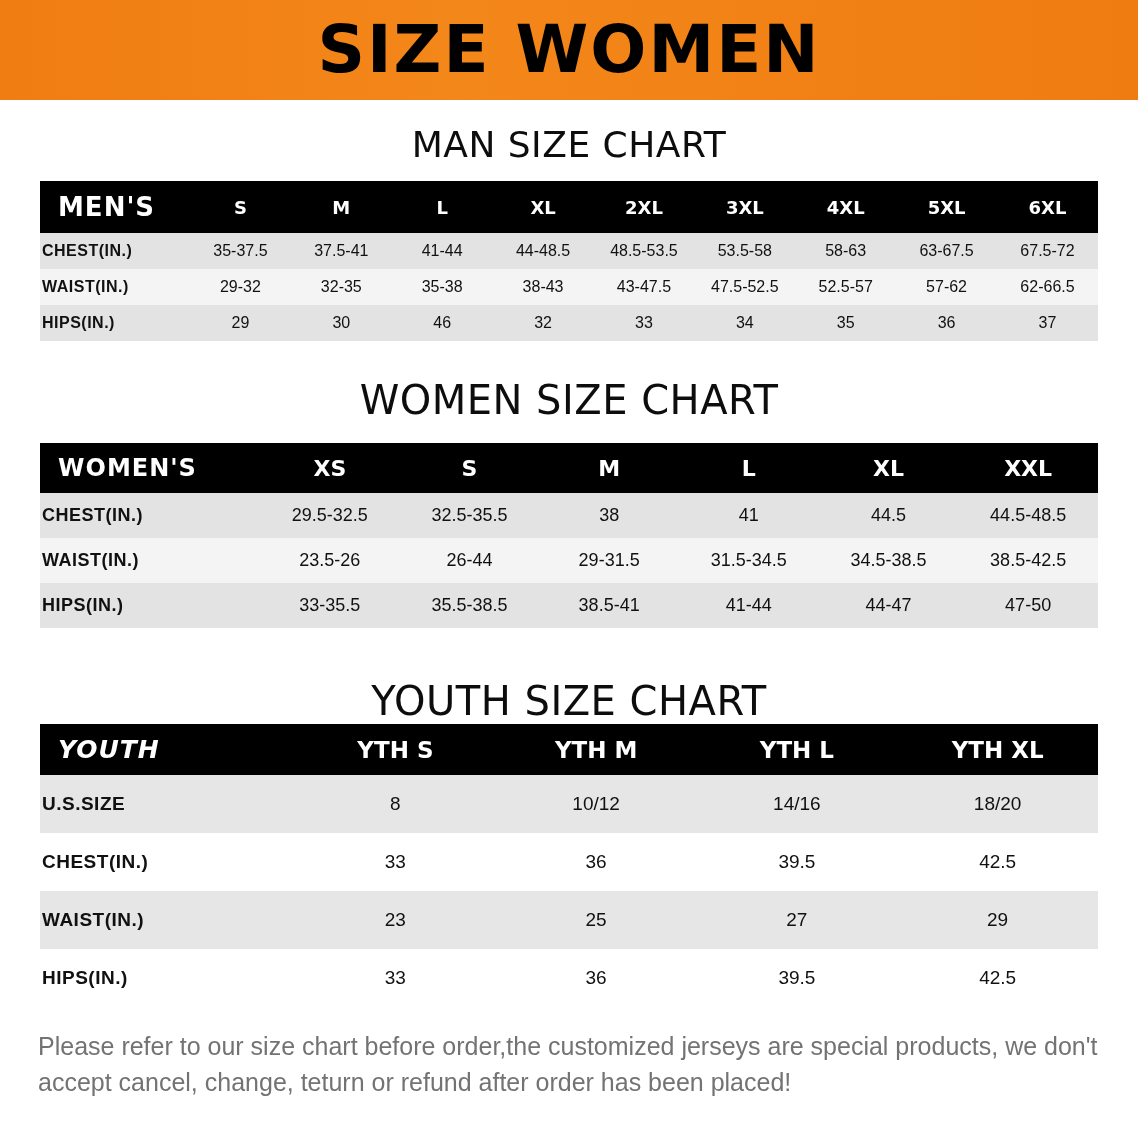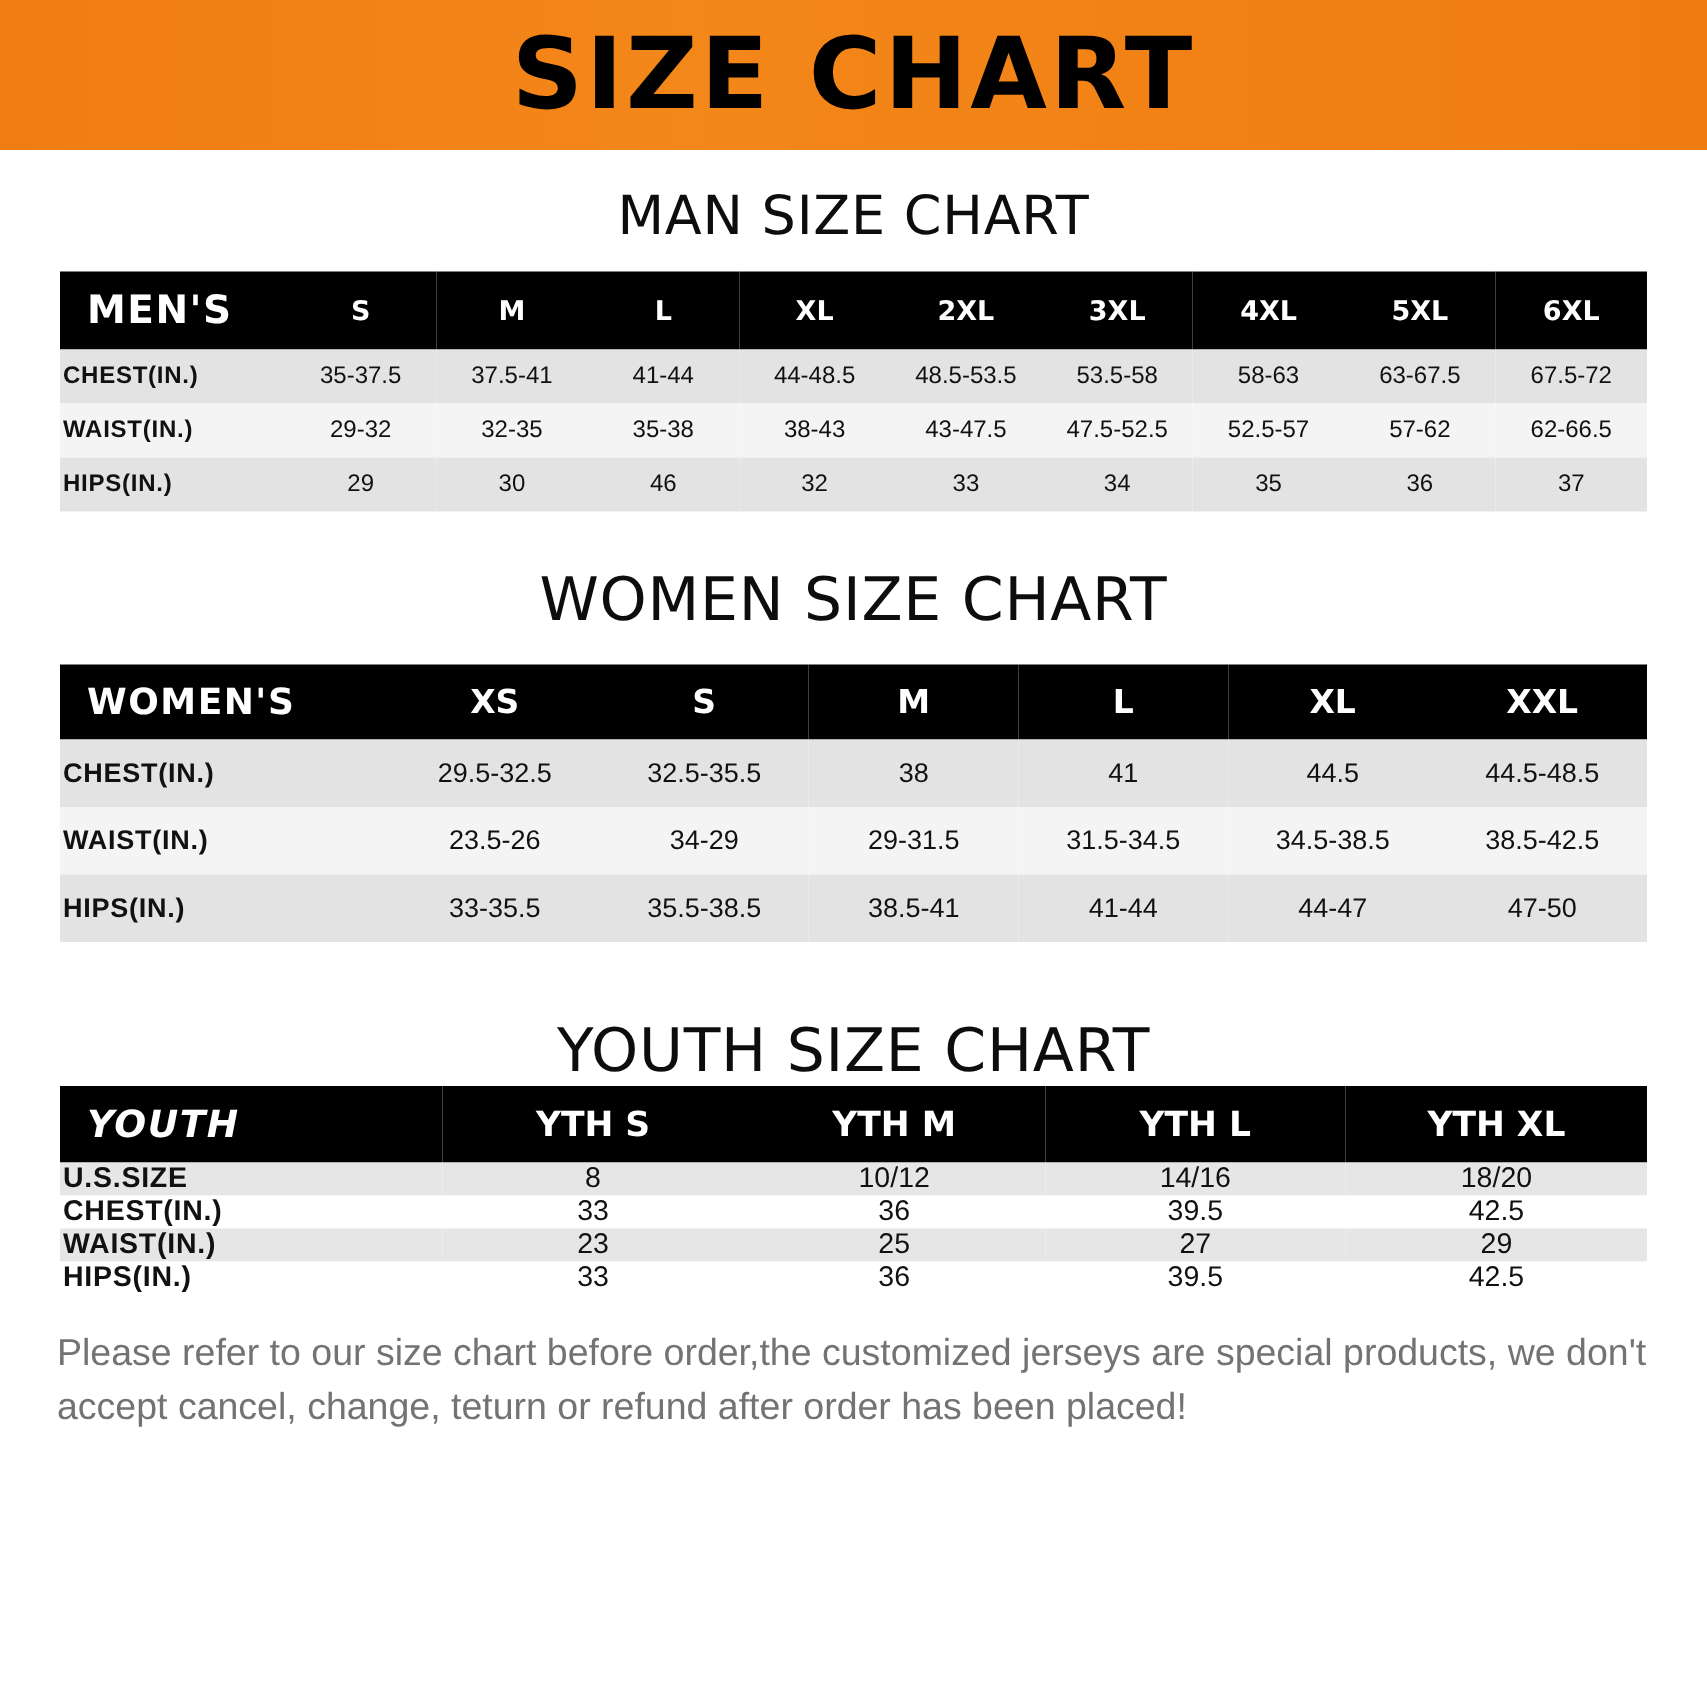--- a/index.html
+++ b/index.html
@@ -102,41 +102,41 @@
   
   .women-table col.c0 { width: 220px; }
   .women-table thead th { font-size: 22px; }
   .women-table thead th.first { font-size: 24px; }
   .women-table tbody td { font-size: 18px; padding: 12px 2px; }
 
   
   .youth-table col.c0 { width: 255px; }
   .youth-table thead th { font-size: 23px; }
   .youth-table thead th.first { font-size: 25px; font-style: italic; }
-  .youth-table tbody td { font-size: 19px; padding: 0 2px; }
+  .youth-table tbody td { font-size: 19px; padding: 18px 2px; }
   .youth-table tbody tr.odd  { background: #e6e6e6; }
   .youth-table tbody tr.even { background: #ffffff; }
 
   
   .note {
     margin: 22px 38px 0 38px;
     color: #737373;
     font-family: "Liberation Sans", sans-serif;
     font-size: 25px;
     line-height: 1.42;
     text-align: left;
   }
 </style>
 </head>
 <body>
 
 <div class="page">
 
   <div class="banner">
-    <div class="banner-title">SIZE CHART</div>
+    <div class="banner-title">SIZE WOMEN</div>
   </div>
 
   <div class="section-heading h-man">MAN SIZE CHART</div>
   <div class="table-wrap">
     <table class="men-table">
       <colgroup>
         <col class="c0">
           <col>
           <col>
           <col>
@@ -231,21 +231,21 @@
           <td>29.5-32.5</td>
           <td>32.5-35.5</td>
           <td>38</td>
           <td>41</td>
           <td>44.5</td>
           <td>44.5-48.5</td>
         </tr>
         <tr class="even">
           <td class="first">WAIST(IN.)</td>
           <td>23.5-26</td>
-          <td>34-29</td>
+          <td>26-44</td>
           <td>29-31.5</td>
           <td>31.5-34.5</td>
           <td>34.5-38.5</td>
           <td>38.5-42.5</td>
         </tr>
         <tr class="odd">
           <td class="first">HIPS(IN.)</td>
           <td>33-35.5</td>
           <td>35.5-38.5</td>
           <td>38.5-41</td>

